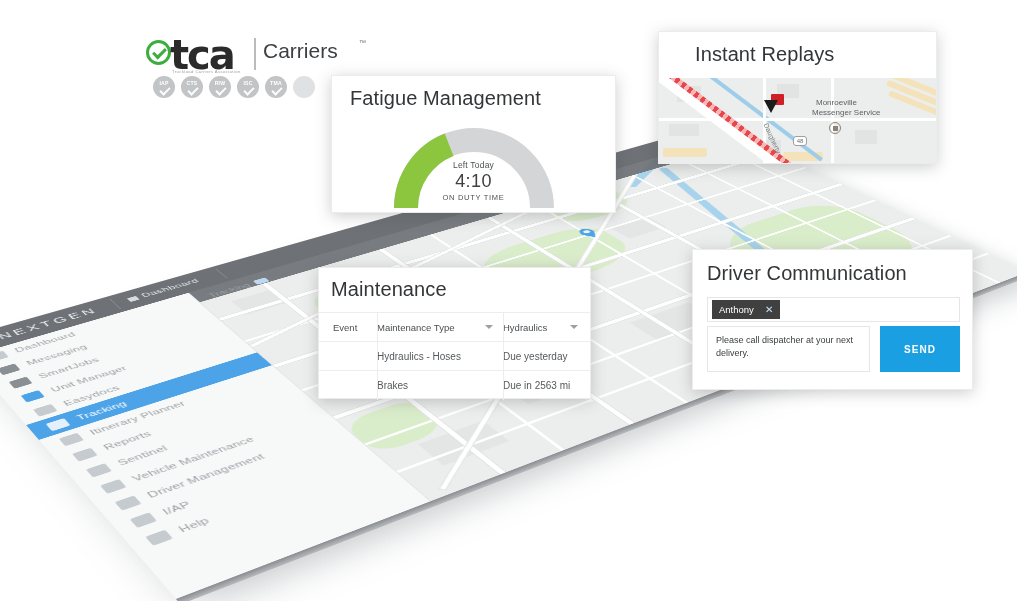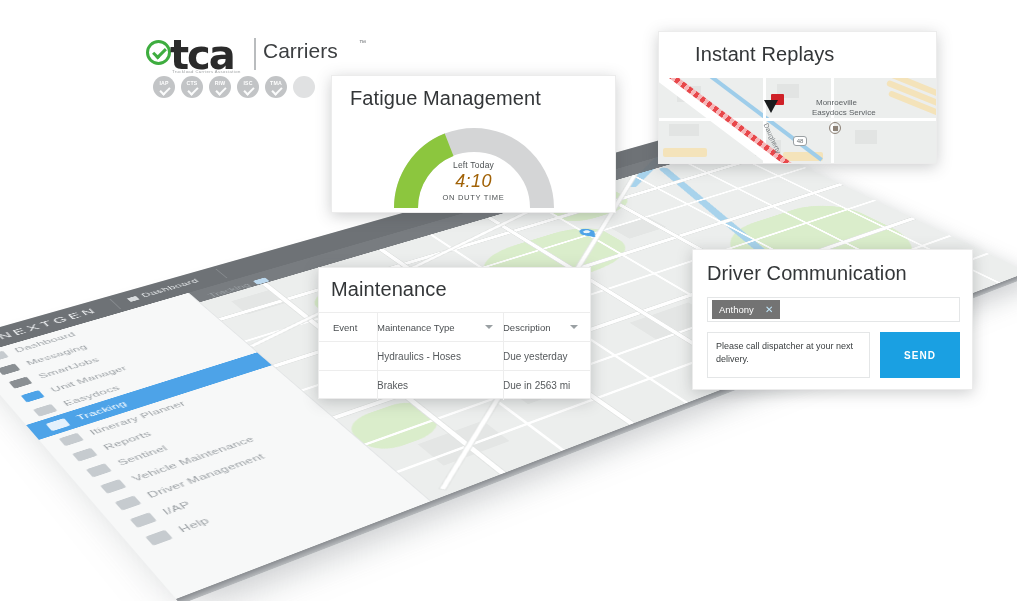--- a/index.html
+++ b/index.html
@@ -106,21 +106,21 @@
   }
 
   
   #card-fatigue{ left:331px; top:75px; width:285px; height:138px; }
   #card-fatigue .card-title{ position:absolute; left:18px; top:11px; }
   .gauge-wrap{ position:absolute; left:50%; top:46px; transform:translateX(-50%);
                width:168px; height:88px; }
   .gauge-svg{ display:block; }
   .gauge-txt{ position:absolute; left:0; right:0; top:38px; text-align:center; }
   .g-l1{ font-size:8.5px; color:#4c5052; letter-spacing:.2px; }
-  .g-l2{ font-size:18px; color:#a16207; margin-top:1px; letter-spacing:.4px;font-style:italic;}
+  .g-l2{ font-size:18px; color:#404040; margin-top:1px; letter-spacing:.4px;}
   .g-l3{ font-size:7.5px; color:#4c5052; letter-spacing:.7px; margin-top:1px;}
 
   
   #card-replays{ left:658px; top:31px; width:279px; height:133px; overflow:hidden;}
   #card-replays .ir-head{
     position:absolute; left:0; top:0; width:100%; height:46px; background:#fff; z-index:3;margin-left:24px;
   }
   #card-replays .card-title{ position:absolute; left:12px; top:11px; }
   .ir-map{ position:absolute; left:0; top:46px; width:279px; height:87px;
            background:#eceeed; overflow:hidden; }
@@ -171,25 +171,25 @@
   .mt-div{ position:absolute; top:44px; width:1px; height:88px; background:#ededed; }
 
   
   #card-driver{ left:692px; top:249px; width:281px; height:141px;padding-left:36px; }
   #card-driver .card-title{ position:absolute; left:14px; top:12px; }
   .dc-recip{
     position:absolute; left:14px; top:47px; width:253px; height:25px;
     border:1px solid #e4e6e7; background:#fff; display:flex; align-items:center; padding:0 4px;
   }
   .chip{
-    height:19px; background:#737373; color:#fff; display:flex; align-items:center;
+    height:19px; background:#404040; color:#fff; display:flex; align-items:center;
     padding:0 7px; font-size:9.5px; gap:11px;
   }
   .chip .x{ font-size:10px; color:#bfe4f7; }
-  .dc-body{ position:absolute; left:14px; top:82px; display:flex; gap:10px; }
+  .dc-body{ position:absolute; left:14px; top:76px; display:flex; gap:10px; }
   .dc-msg{
     width:163px; height:46px; border:1px solid #e4e6e7; background:#fff;
     font-size:9px; color:#3c4042; line-height:13px; padding:7px 8px;
   }
   .dc-send{
     width:80px; height:46px; background:#1aa0e2; color:#fff;
     display:flex; align-items:center; justify-content:center;
     font-size:10px; letter-spacing:1px; font-weight:bold;
   }
 
@@ -423,40 +423,40 @@
       <div class="ir-hwy" style="left:228px;top:22px;width:54px;height:6px;border-radius:20px;transform:rotate(22deg);"></div>
       <div class="ir-road" style="left:0px;top:-12px;width:300px;height:13px;transform:rotate(37deg);transform-origin:0 0;"></div>
       <div class="ir-water" style="left:44px;top:-10px;width:150px;height:4px;transform:rotate(37deg);transform-origin:0 0;"></div>
       <div class="ir-road" style="left:104px;top:0px;width:3px;height:87px;"></div>
       <div class="ir-road" style="left:172px;top:0px;width:3px;height:87px;"></div>
       <div class="ir-road" style="left:0px;top:40px;width:279px;height:3px;"></div>
       <div class="ir-route" style="left:12px;top:-6px;width:250px;transform:rotate(37deg);transform-origin:0 0;"></div>
       <div class="ir-box" style="left:112px;top:16px;"></div>
       <div class="ir-arrow" style="left:105px;top:22px;"></div>
       <div class="ir-lbl" style="left:157px;top:20px;">Monroeville</div>
-      <div class="ir-lbl" style="left:153px;top:30px;">Easydocs Service</div>
+      <div class="ir-lbl" style="left:153px;top:30px;">Messenger Service</div>
       <div class="ir-poi" style="left:170px;top:44px;">
           <i></i>
         </div>
       <div class="ir-street" style="left:110px;top:44px;transform:rotate(66deg);transform-origin:0 0;">Daugherty</div>
       <div class="ir-shield" style="left:134px;top:58px;">48</div>
     </div>
   </div>
 
   <div class="card" id="card-maint">
     <div class="card-title">Maintenance</div>
     <div class="mt-table">
       <div class="mt-row hdr">
         <div class="mt-c1 mt-hd">Event</div>
         <div class="mt-c2">
           <span class="mt-hd">Maintenance Type</span>
           <span class="caret"></span>
         </div>
         <div class="mt-c3">
-          <span class="mt-hd">Description</span>
+          <span class="mt-hd">Hydraulics</span>
           <span class="caret"></span>
         </div>
       </div>
       <div class="mt-row">
         <div class="mt-c1"><span class="dot red"></span></div>
         <div class="mt-c2">
             <span class="mt-cell">Hydraulics - Hoses</span>
           </div>
         <div class="mt-c3">
             <span class="mt-cell">Due yesterday</span>

